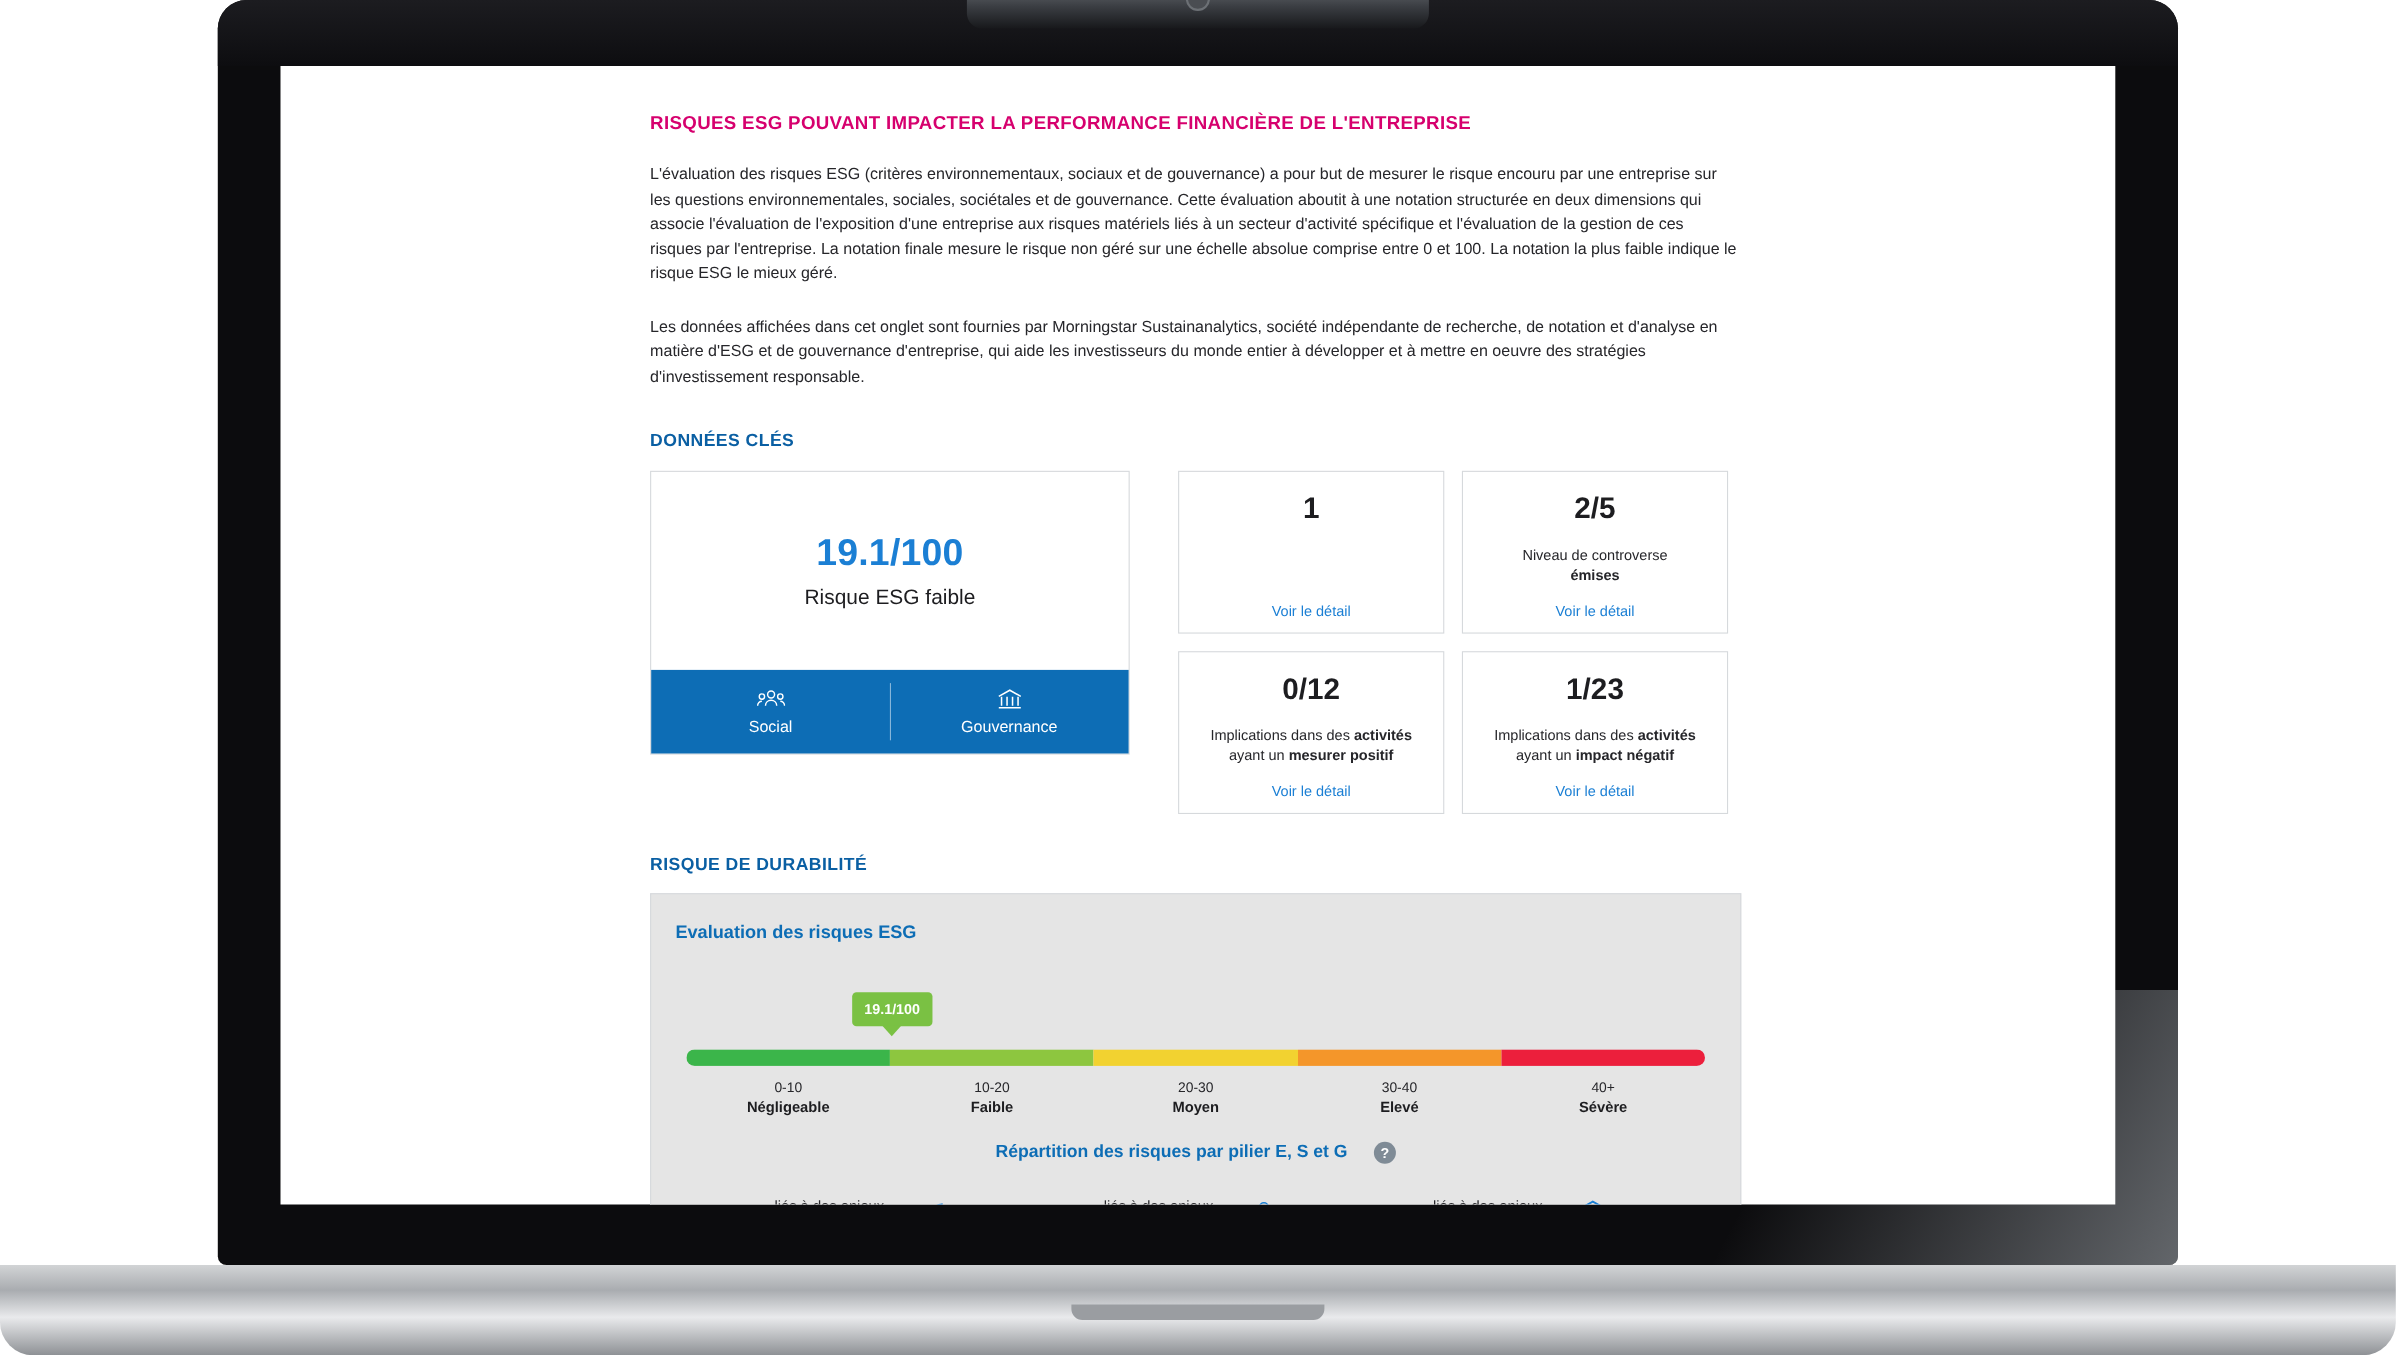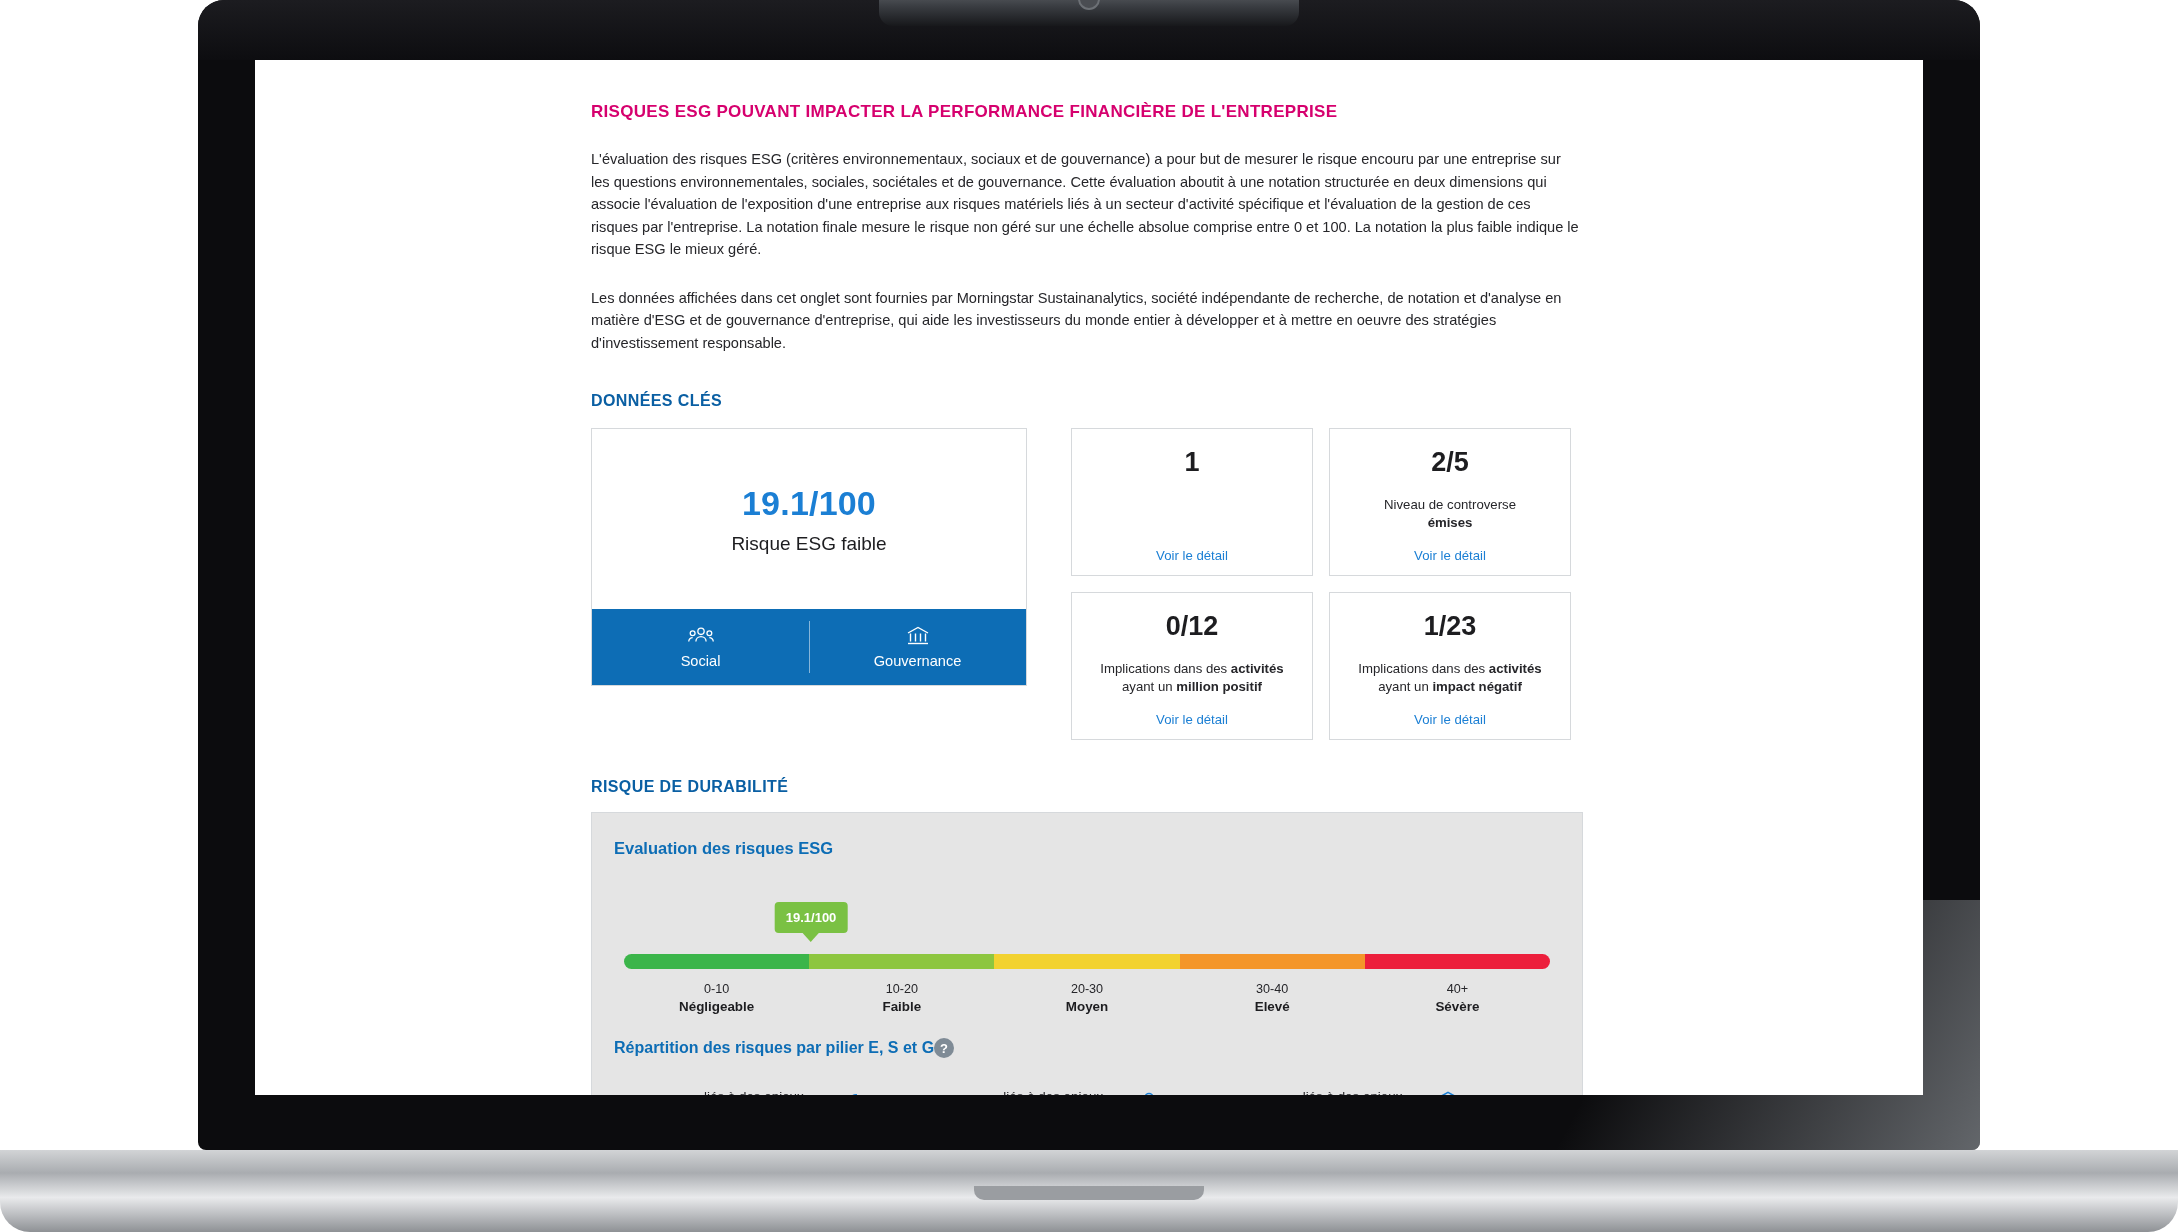--- a/index.html
+++ b/index.html
@@ -284,21 +284,22 @@
     color: #1d1d20;
   }
 
   .pillar-heading {
     color: #0d6db5;
     font-size: 16px;
     font-weight: bold;
     margin-top: 44px;
     display: flex;
     align-items: center;
-    gap: 0;
+    gap: 24px;
+    justify-content: center;
   }
   .help-icon {
     width: 20px; height: 20px;
     border-radius: 50%;
     background: #7f8b96;
     color: #fff;
     font-size: 13px;
     font-weight: bold;
     display: inline-flex;
     align-items: center;
@@ -402,21 +403,21 @@
           </div>
 
           <div class="stat-card">
             <div class="stat-value">2/5</div>
             <div class="stat-desc">Niveau de controverse<br><b>émises</b></div>
             <a class="stat-link">Voir le détail</a>
           </div>
 
           <div class="stat-card">
             <div class="stat-value">0/12</div>
-            <div class="stat-desc">Implications dans des <b>activités</b> ayant un <b>million positif</b></div>
+            <div class="stat-desc">Implications dans des <b>activités</b> ayant un <b>mesurer positif</b></div>
             <a class="stat-link">Voir le détail</a>
           </div>
 
           <div class="stat-card">
             <div class="stat-value">1/23</div>
             <div class="stat-desc">Implications dans des <b>activités</b> ayant un <b>impact négatif</b></div>
             <a class="stat-link">Voir le détail</a>
           </div>
 
         </div>

